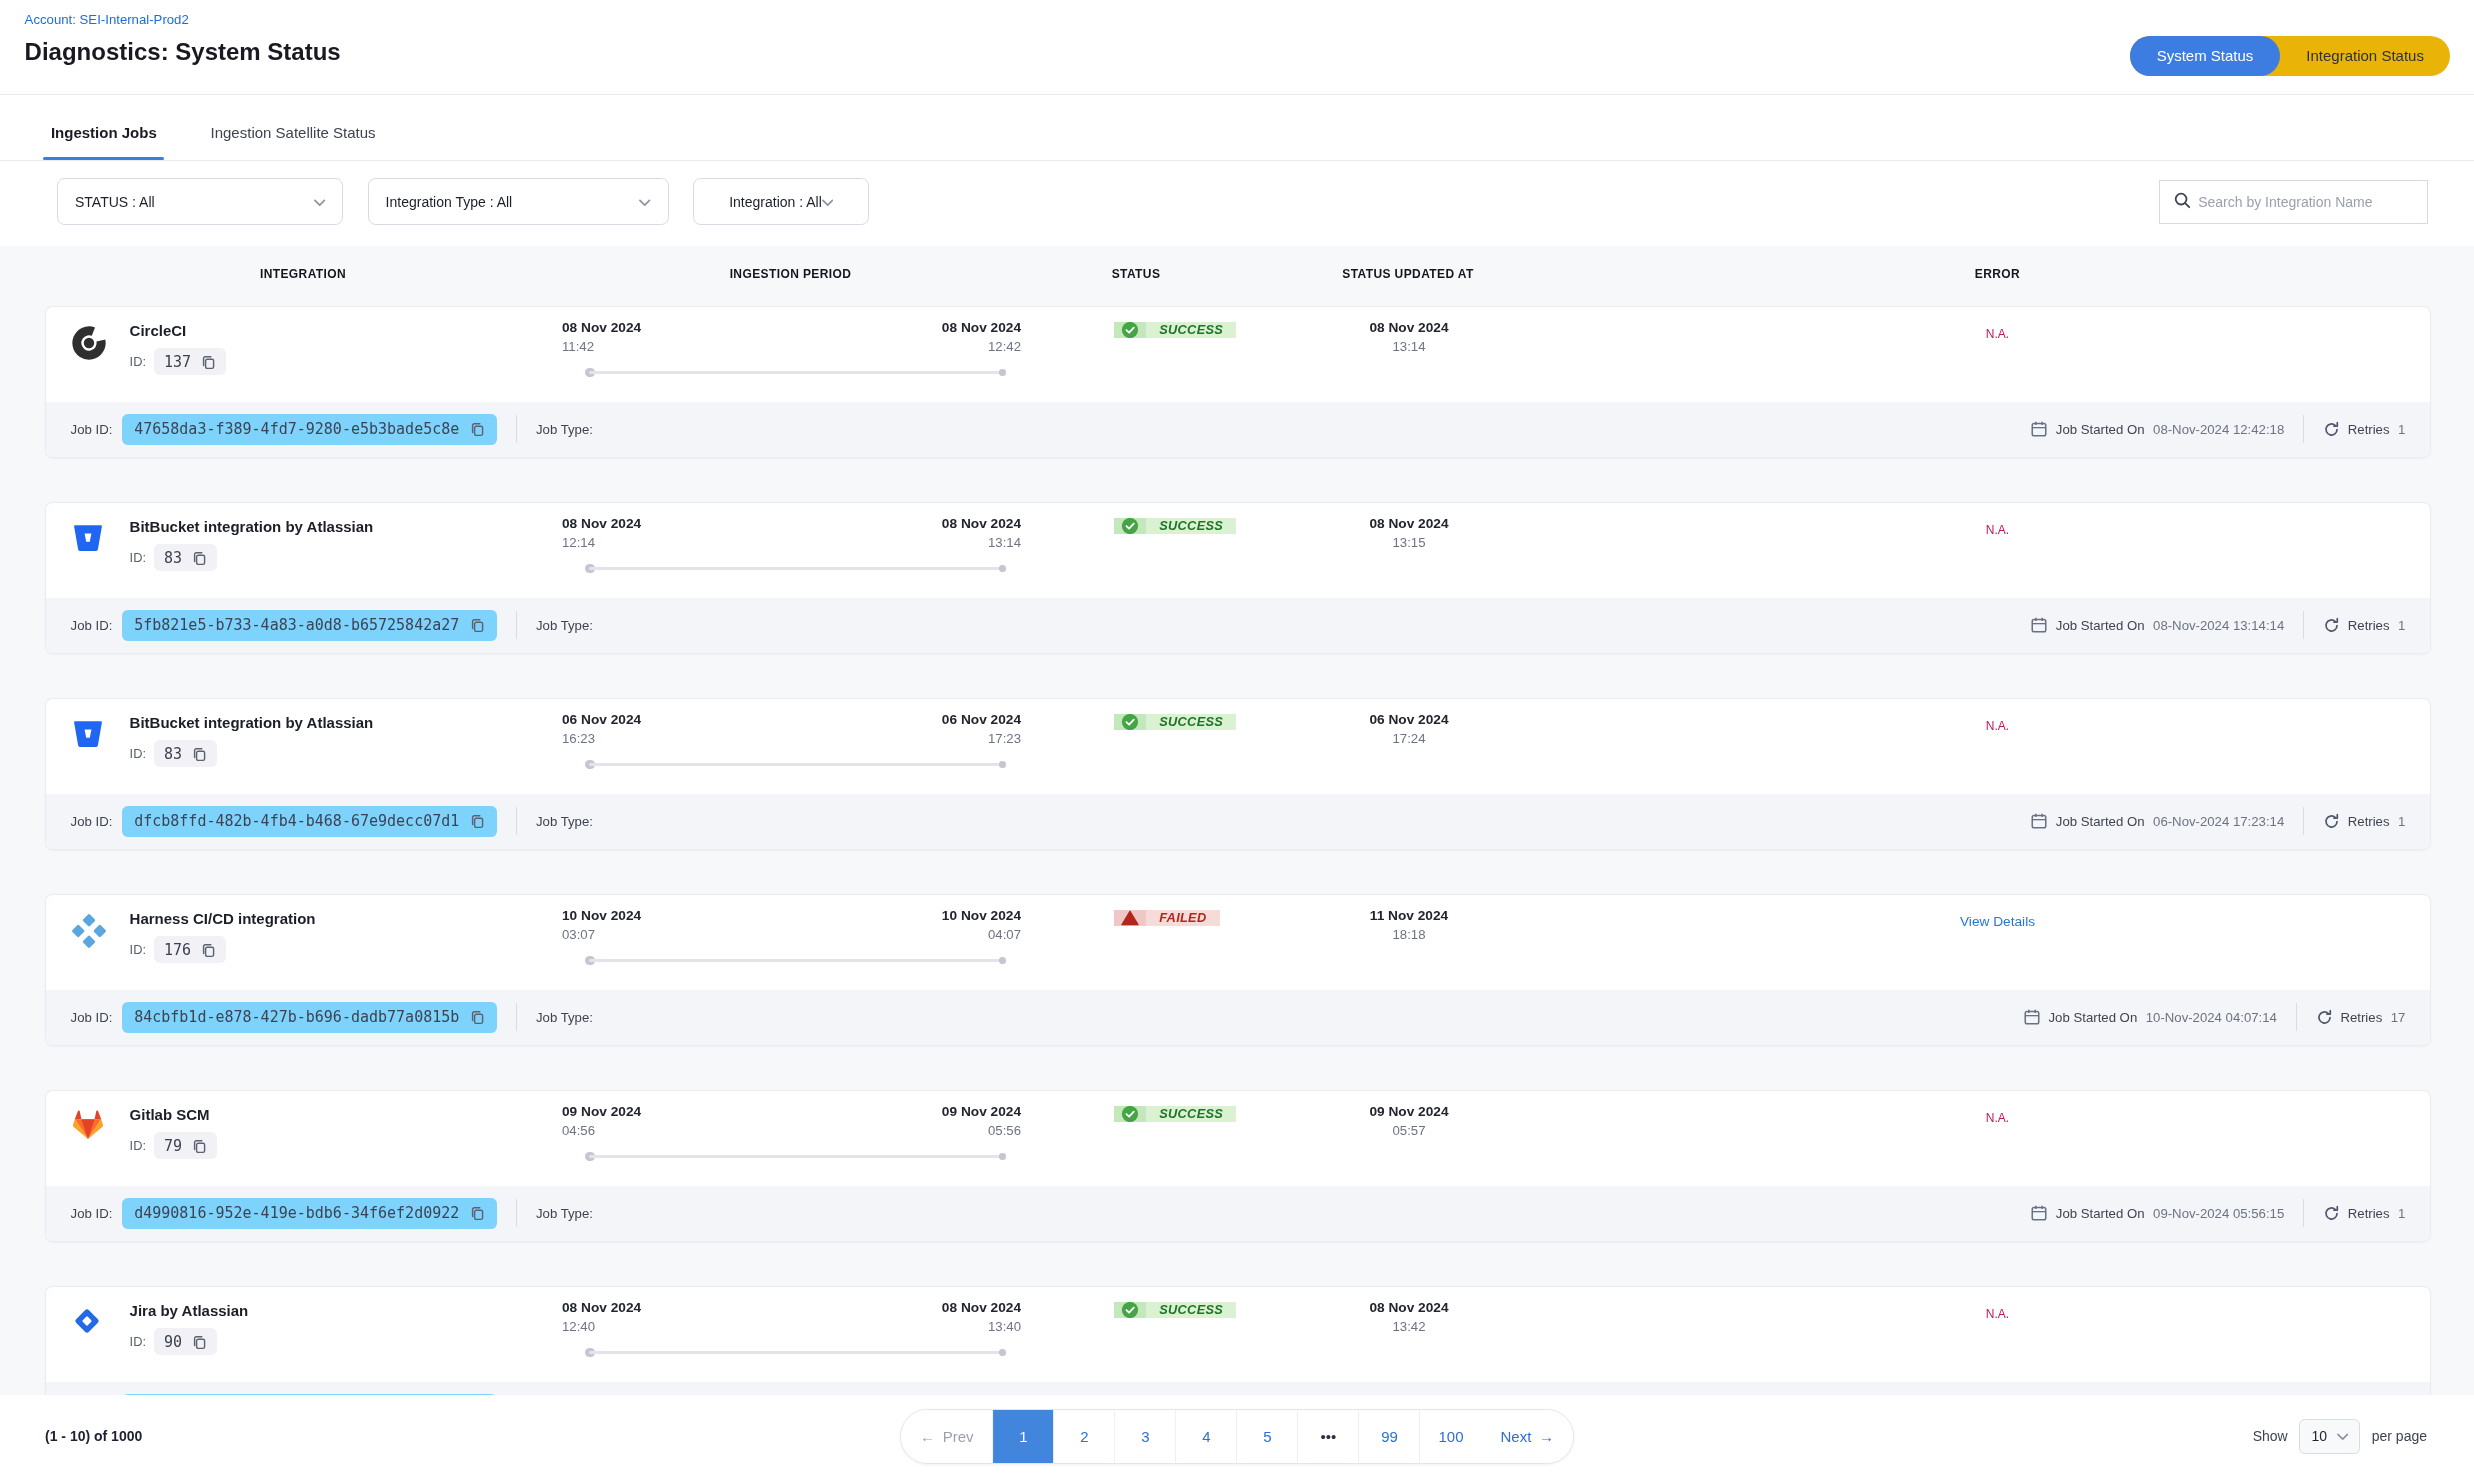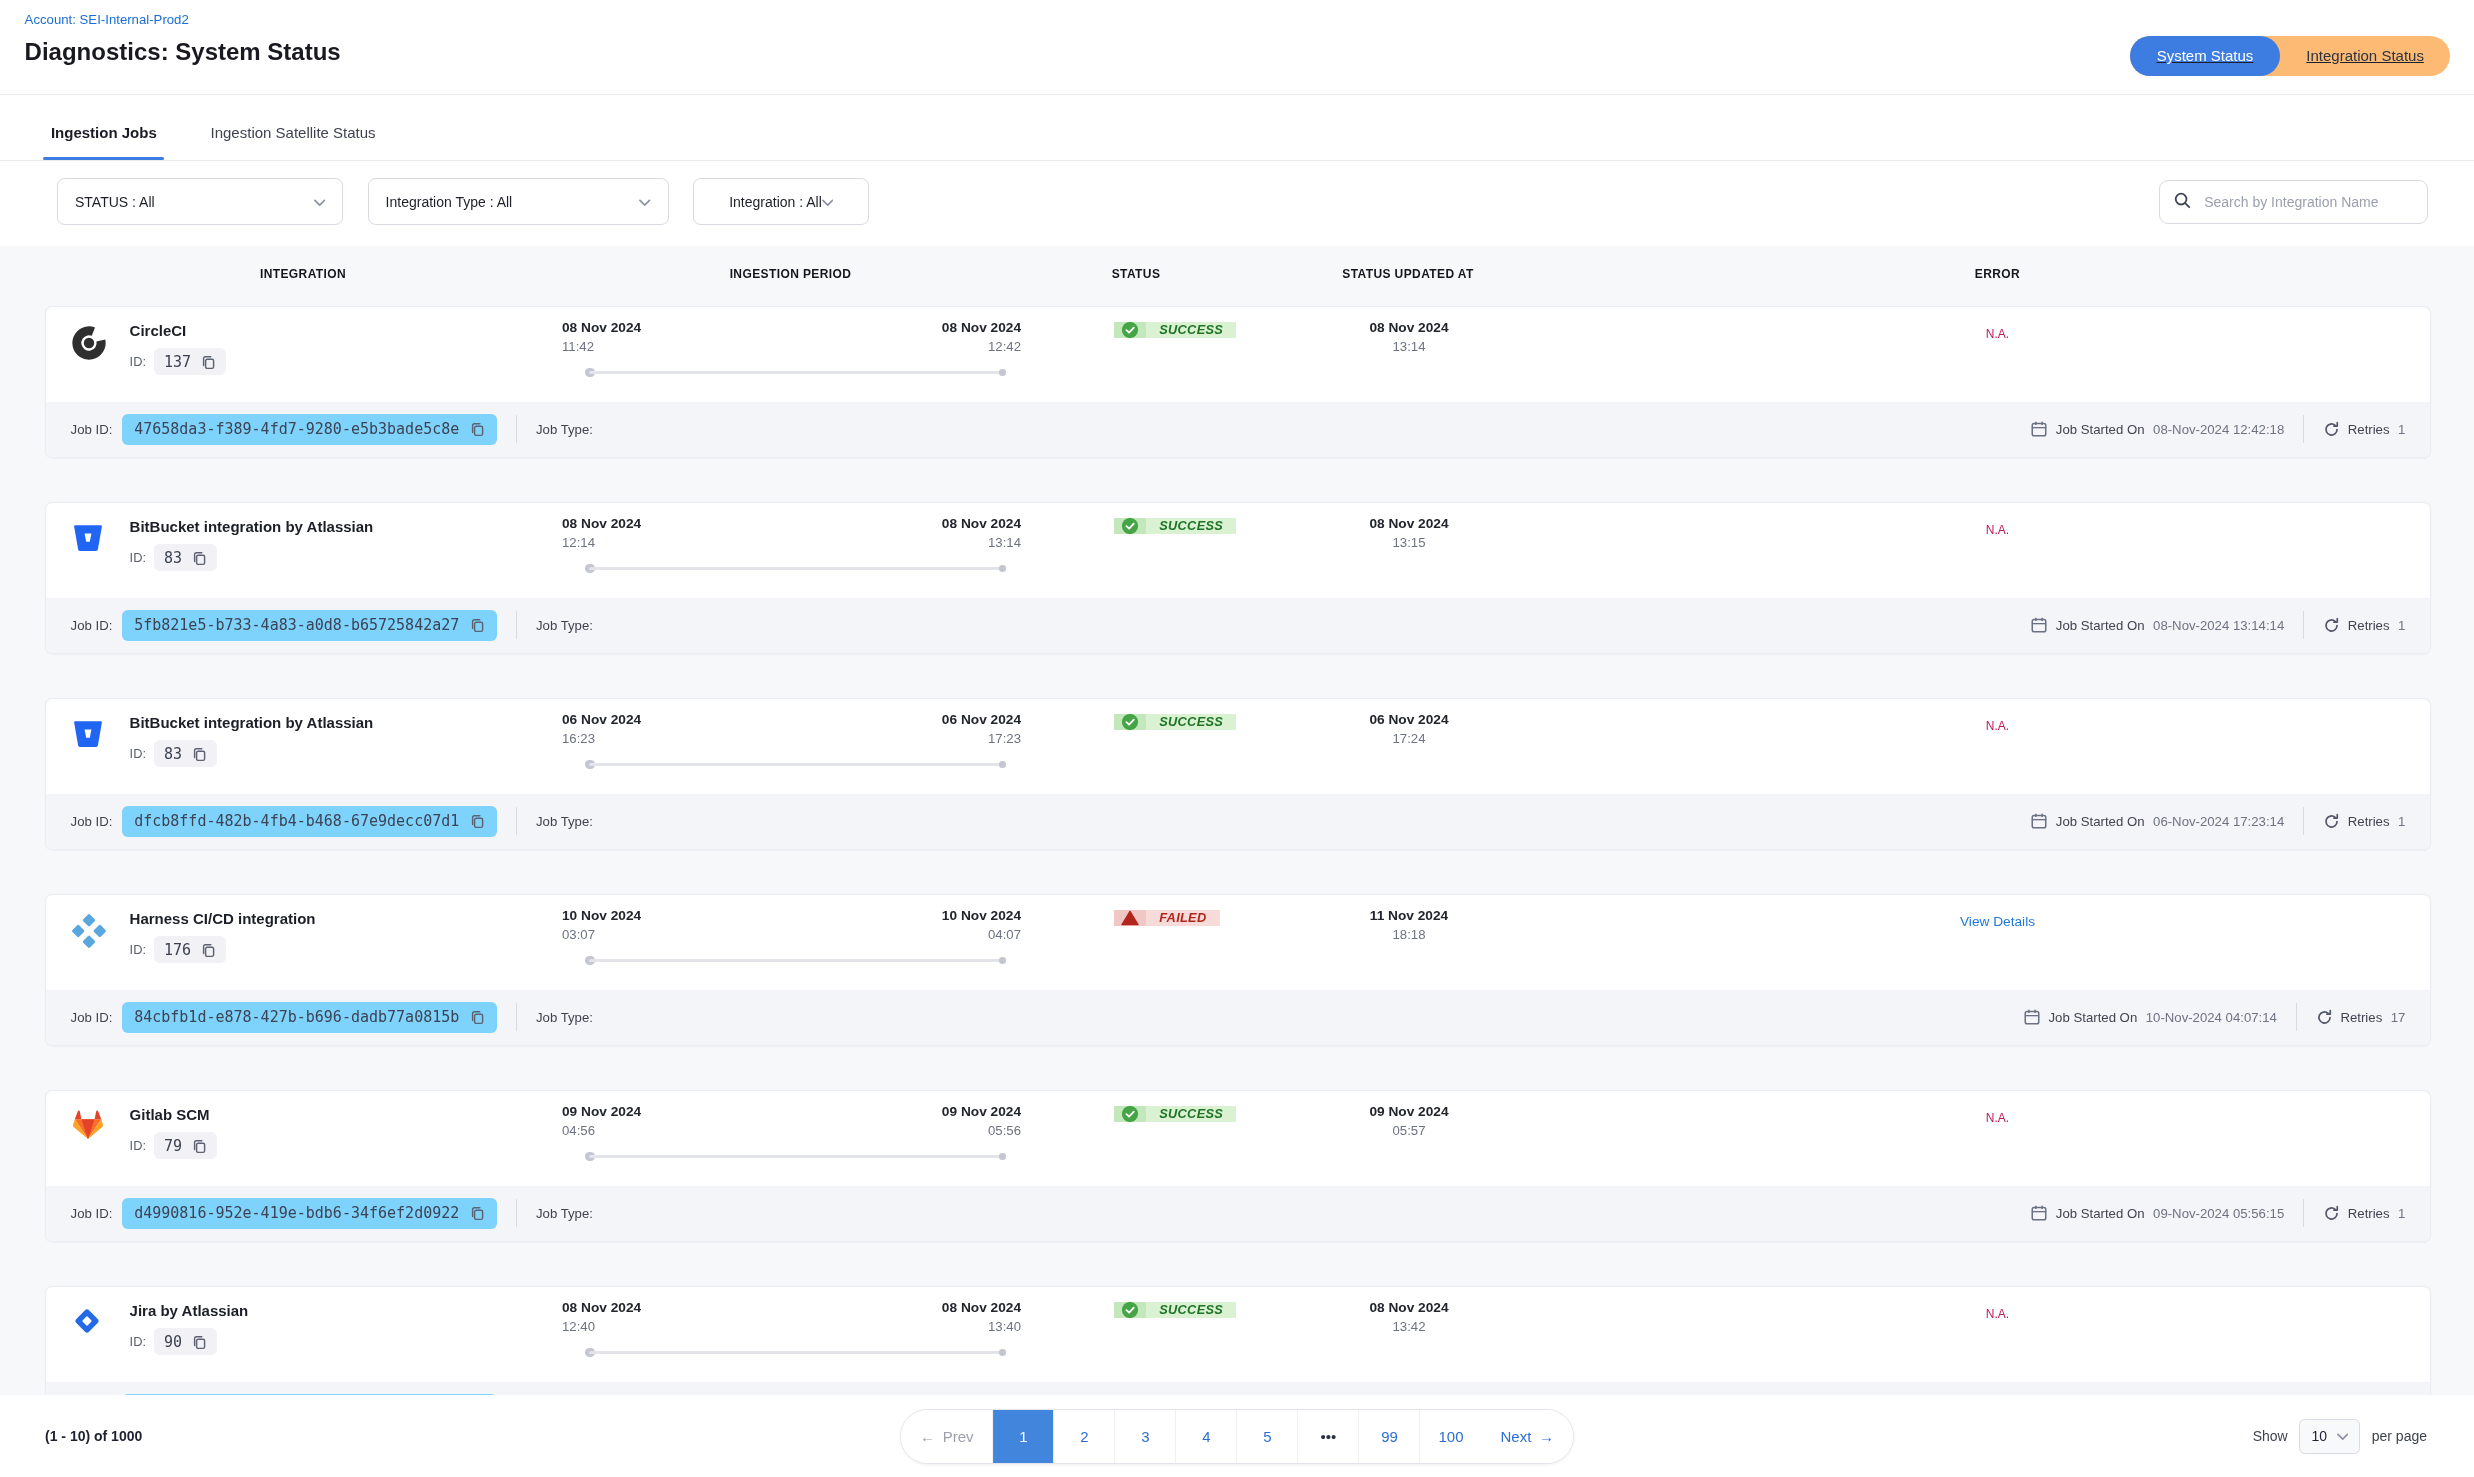--- a/index.html
+++ b/index.html
@@ -4,35 +4,35 @@
 <style>
   * { box-sizing: border-box; margin: 0; padding: 0; }
   html,body { width:2475px; height:1478px; overflow:hidden;
     font-family:"Liberation Sans", sans-serif; background:#fff; color:#1d2029; }
   .mono { font-family:"DejaVu Sans Mono", monospace; }
 
   
   .topbar { padding:9.5px 24.6px 0 24.6px; position:relative; height:95px; border-bottom:0.9px solid #e9eaef; }
   .account-link { font-size:13.2px; color:#1a6fd4; cursor:pointer; display:inline-block; }
   .page-title { margin-top:11.4px; font-size:24px; font-weight:700; color:#191922; }
-  .toggle { position:absolute; top:36px; right:24.6px; display:flex; background:#fdba74; border-radius:24.6px;text-decoration:underline; }
+  .toggle { position:absolute; top:36px; right:24.6px; display:flex; background:#eab308; border-radius:24.6px; }
   .seg { padding:11.4px 26.5px; font-size:15px; color:#2c3340; border-radius:24.6px; cursor:pointer; white-space:nowrap; }
   .seg.active { background:#3d7ce0; color:#fff; }
 
   
   .tabs { display:flex; gap:50px; padding-left:49px; border-bottom:0.9px solid #e9eaef; height:66px; align-items:flex-end; background:#fff; }
   .tab { font-size:15px; color:#3f4350; padding:0 1.9px 19px 1.9px; cursor:pointer; position:relative; }
   .tab.active { font-weight:700; color:#1b1b26; }
   .tab.active::after { content:""; position:absolute; left:-5.7px; right:-5.7px; bottom:0; height:2.8px; background:#3d7ce0; border-radius:1.9px; }
 
   
   .filters { display:flex; align-items:center; gap:24.6px; padding:17px 47px 21px 57px; background:#fff; }
   .dropdown { height:47px; border:0.9px solid #d8dae3; border-radius:7.6px; background:#fff; display:flex; align-items:center; justify-content:space-between; padding:0 17px; font-size:14px; color:#1d1f29; cursor:pointer; }
   .dd-status { width:286px; } .dd-type { width:301px; } .dd-int { width:176px;justify-content:center; }
-  .searchbox { margin-left:auto; width:269px; height:44px; border:0.9px solid #d8dae3; border-radius:9px; background:#fff; display:flex; align-items:center; gap:13px; padding:0 13.2px; }
+  .searchbox { margin-left:auto; width:269px; height:44px; border:0.9px solid #d8dae3; border-radius:0; background:#fff; display:flex; align-items:center; gap:7px; padding:0 13.2px; }
   .searchbox input { border:none; outline:none; flex:1; font-size:14px; color:#2c3340; font-family:"Liberation Sans",sans-serif; background:transparent; }
   .searchbox input::placeholder { color:#9aa0ae; }
 
   
   .table-area { background:#f7f8fa; height:calc(1478px - 95px - 66px - 82px); position:relative; overflow:hidden; }
   .grid { display:grid; grid-template-columns:516px 459px 232px 312px 1fr; }
   .thead { margin:0 44px 0 45px; padding:21px 0 24.6px 0; }
   .th { text-align:center; font-size:12px; font-weight:700; letter-spacing:0.4px; color:#14161d; }
 
   .card { margin:0 44px 44px 45px; background:#fff; border:0.9px solid #ebecf1; border-radius:7.6px; box-shadow:0 0.9px 1.9px rgba(24,28,40,.04); }

